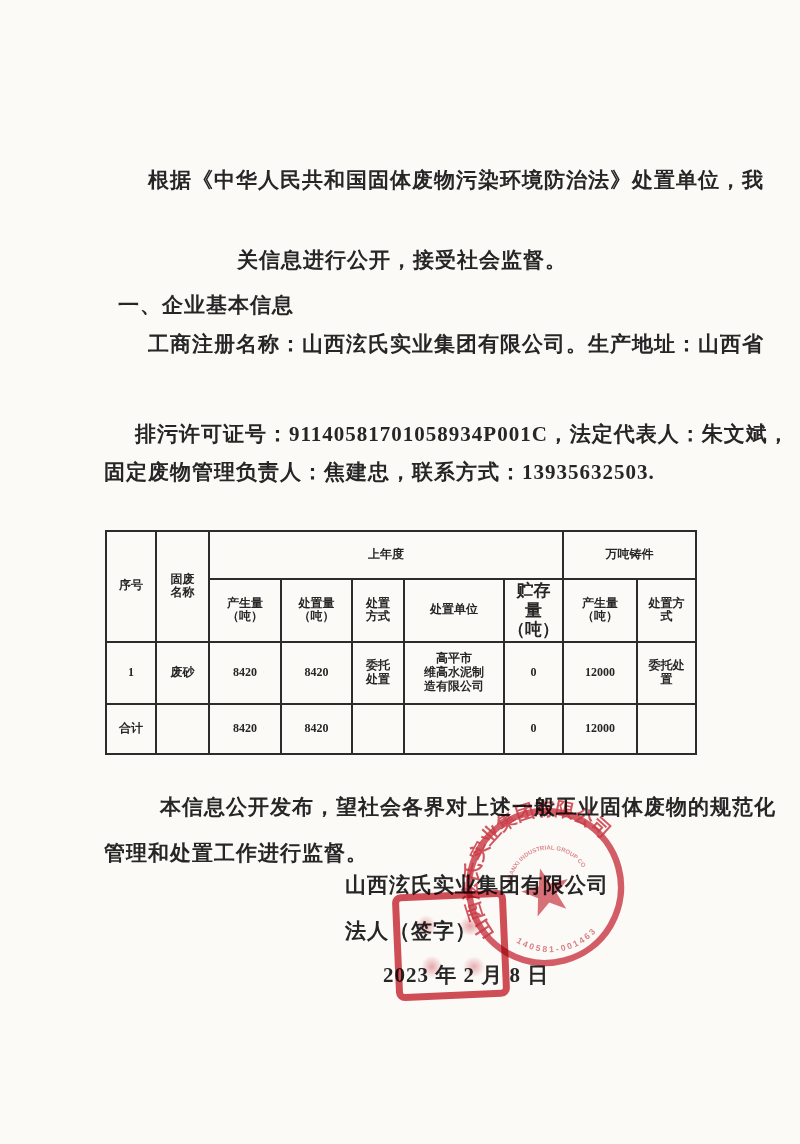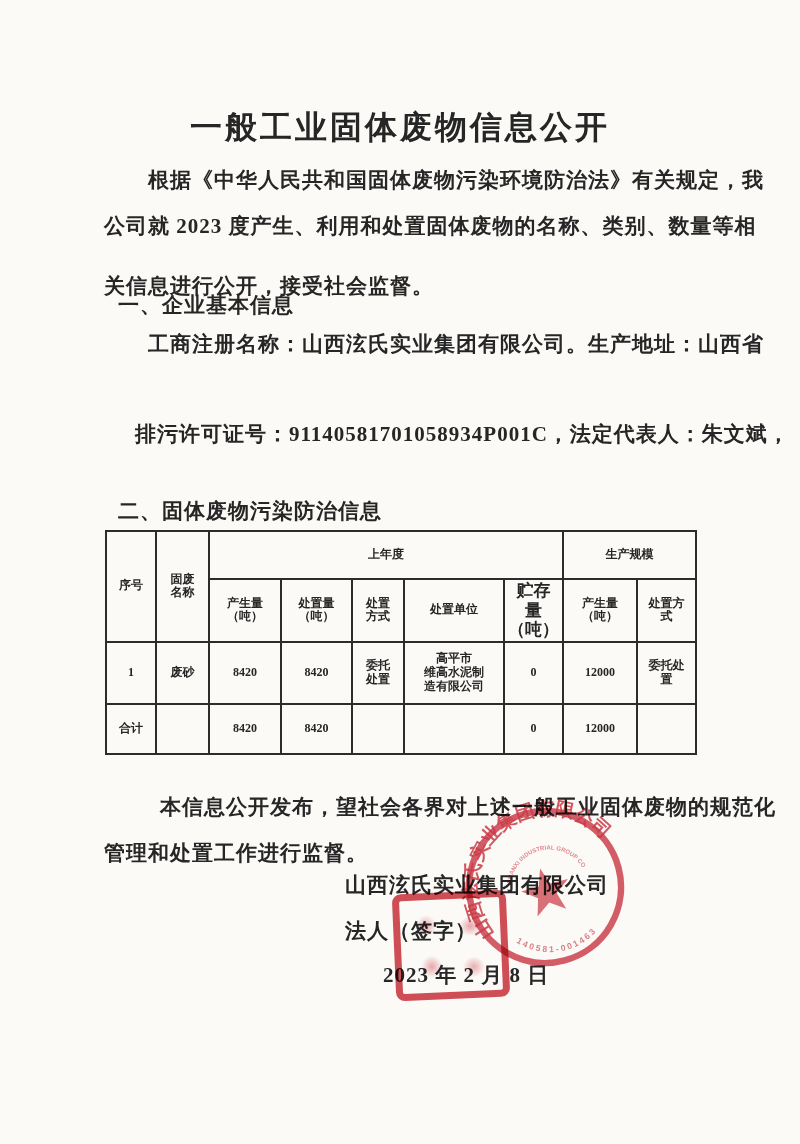--- a/index.html
+++ b/index.html
@@ -57,52 +57,50 @@
       radial-gradient(15px 16px at 30% 72%, rgba(205,40,55,0.40), rgba(205,40,55,0) 70%),
       radial-gradient(16px 15px at 72% 74%, rgba(205,40,55,0.36), rgba(205,40,55,0) 70%);
     pointer-events:none;
   }
 </style>
 </head>
 <body>
 
 <div class="page">
 
-  <div class="title">一般工业固体废物信息公开</div>
 
-  <div class="bodyline indent" style="top:166px;">根据《中华人民共和国固体废物污染环境防治法》有关规定，我</div>
-  <div class="bodyline" style="top:212px;">公司就 2023 度产生、利用和处置固体废物的名称、类别、数量等相</div>
-  <div class="bodyline" style="top:272px;">关信息进行公开，接受社会监督。</div>
+  <div class="bodyline indent" style="top:166px;">根据《中华人民共和国固体废物污染环境防治法》处置单位，我</div>
+  <div class="bodyline" style="top:246px;text-align:center;">关信息进行公开，接受社会监督。</div>
 
   <div class="heading" style="top:291px;">一、企业基本信息</div>
 
   <div class="bodyline indent" style="top:330px;">工商注册名称：山西泫氏实业集团有限公司。生产地址：山西省</div>
   <div class="bodyline" style="top:420px;margin-left:31px;">排污许可证号：91140581701058934P001C，法定代表人：朱文斌，</div>
+  <div class="bodyline" style="top:458px;">固定废物管理负责人：焦建忠，联系方式：13935632503.</div>
 
-  <div class="heading" style="top:497px;">二、固体废物污染防治信息</div>
 
   <table class="waste">
     <colgroup>
       <col style="width:50px">
         <col style="width:53px">
         <col style="width:72px">
       <col style="width:71px">
         <col style="width:52px">
         <col style="width:100px">
       <col style="width:59px">
         <col style="width:74px">
         <col style="width:59px">
     </colgroup>
     <tbody>
         <tr style="height:48px;">
       <td rowspan="2">序号</td>
       <td rowspan="2">固废
 名称</td>
       <td colspan="5">上年度</td>
-      <td colspan="2">生产规模</td>
+      <td colspan="2">万吨铸件</td>
     </tr>
     <tr style="height:62px;">
       <td>产生量
 （吨）</td>
       <td>处置量
 （吨）</td>
       <td>处置
 方式</td>
       <td>处置单位</td>
       <td style="font-size:17px;">贮存

